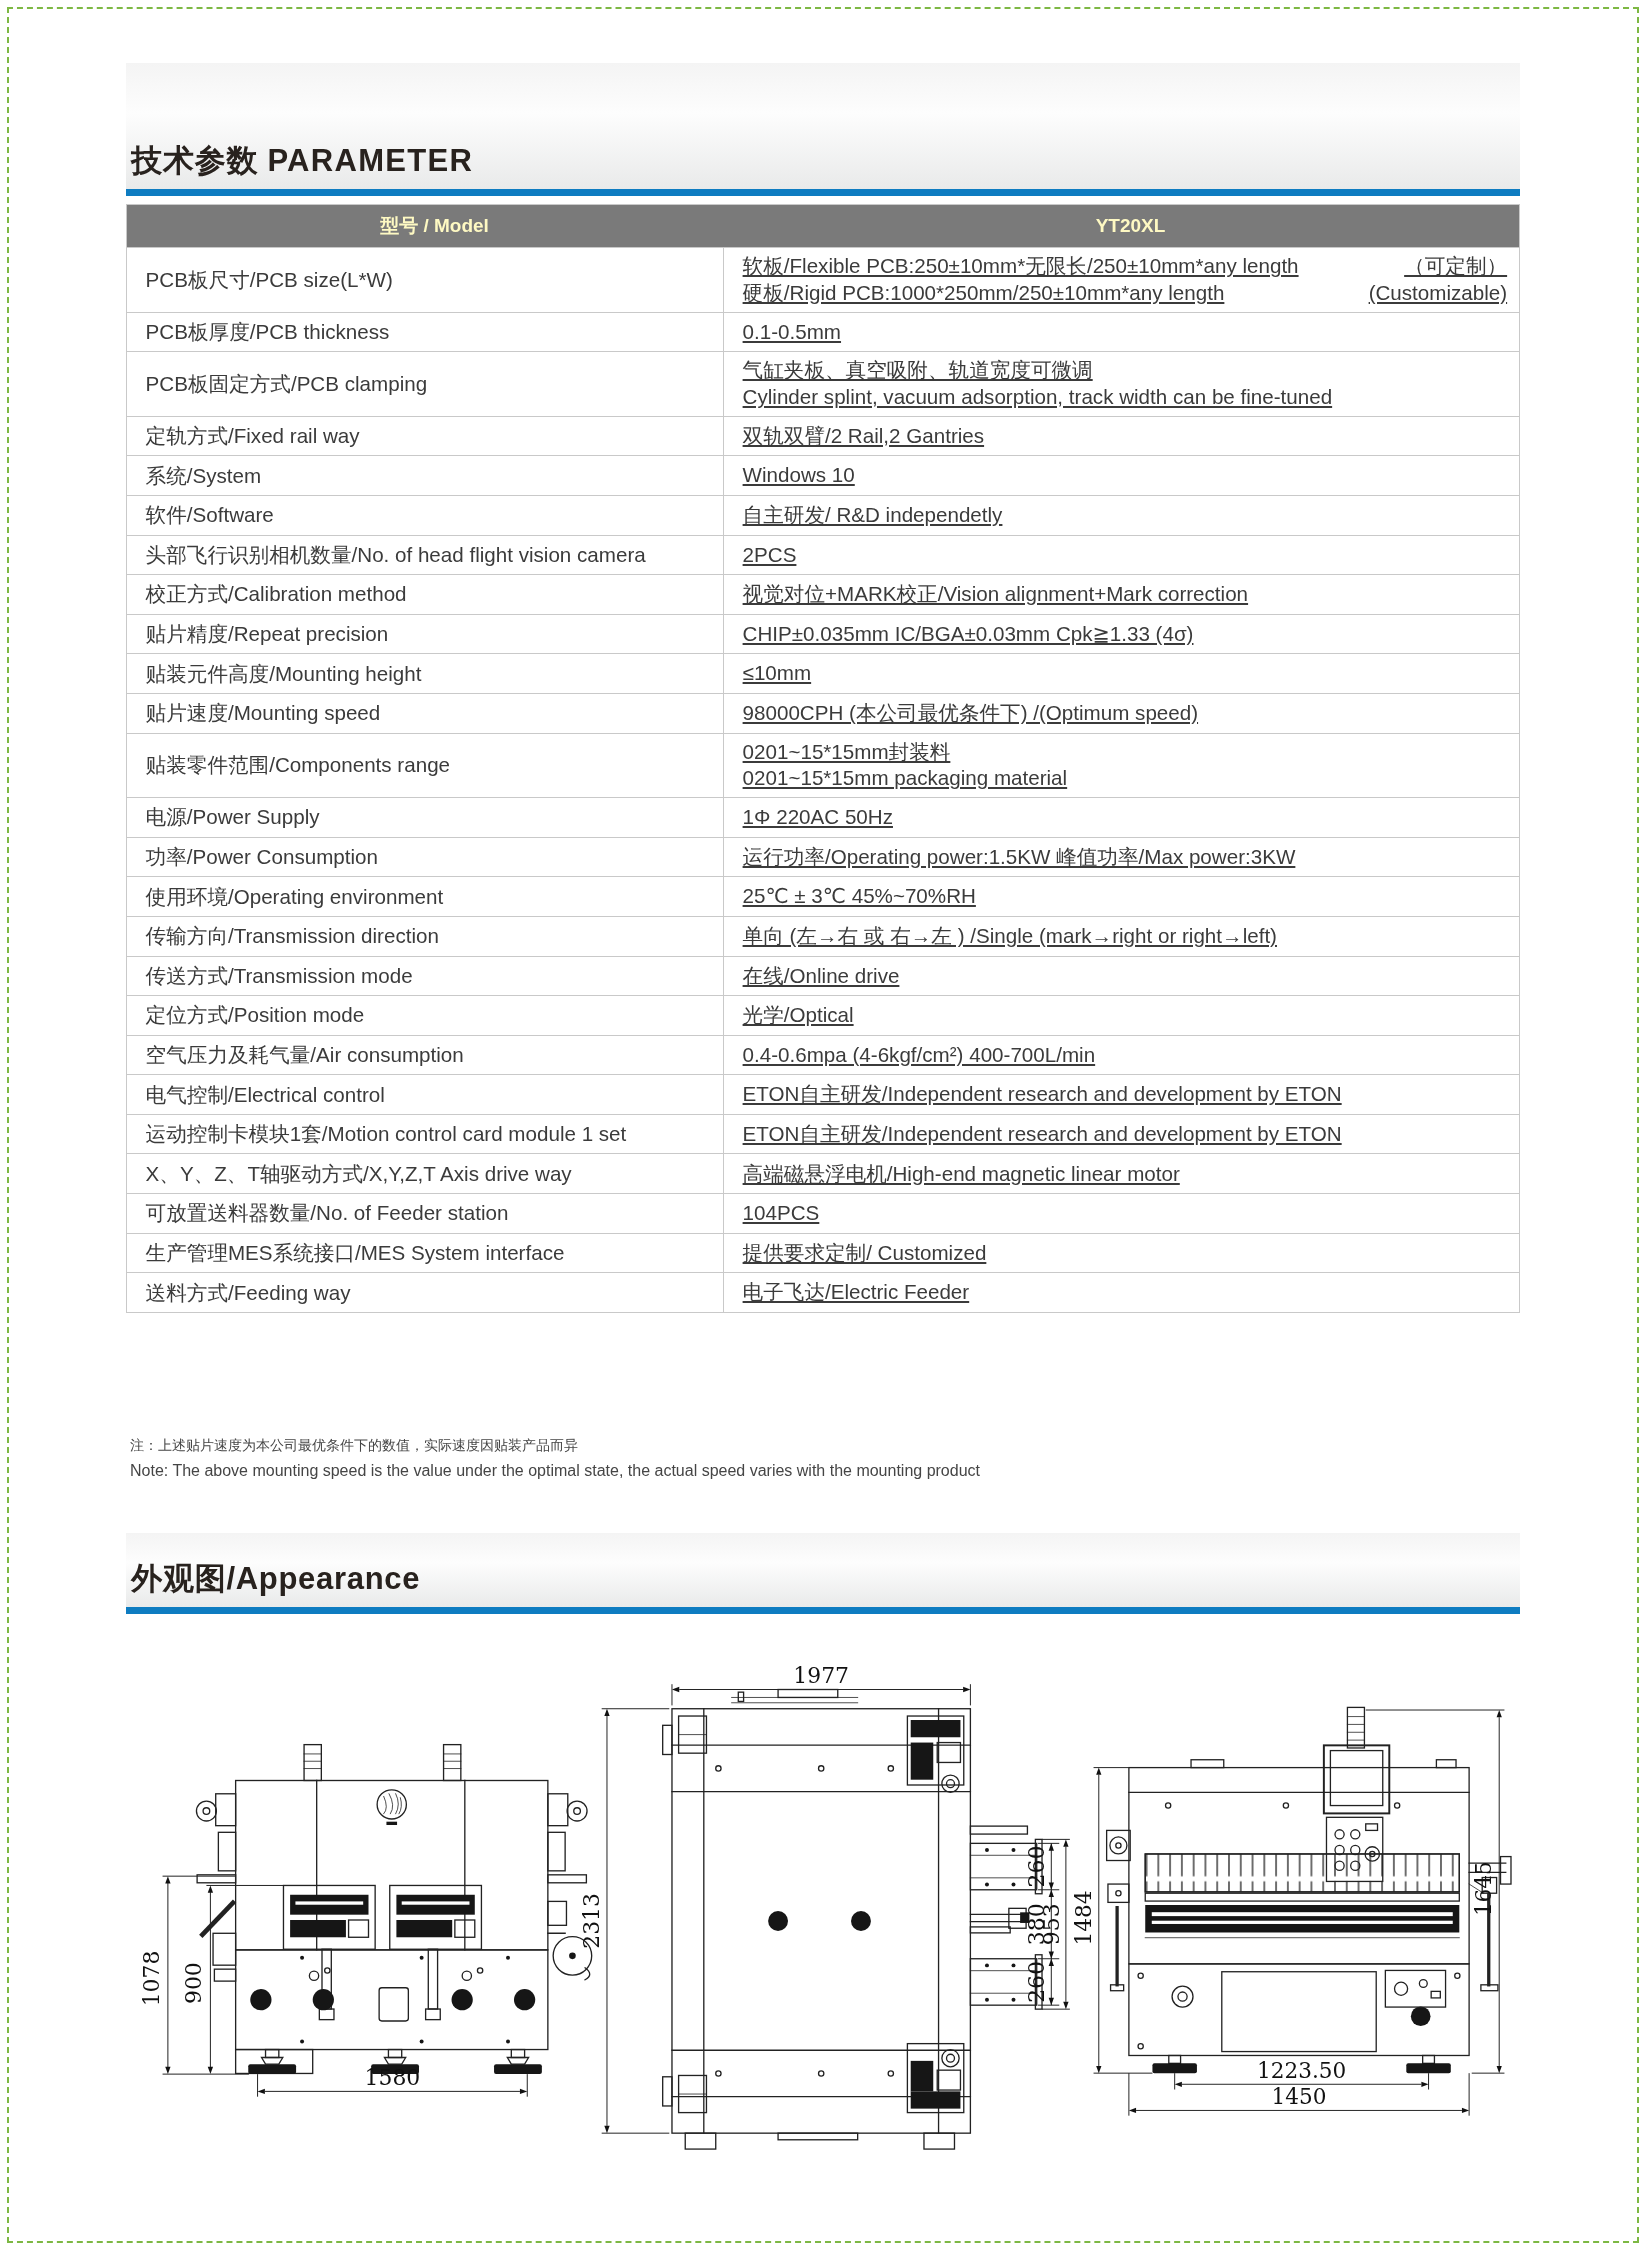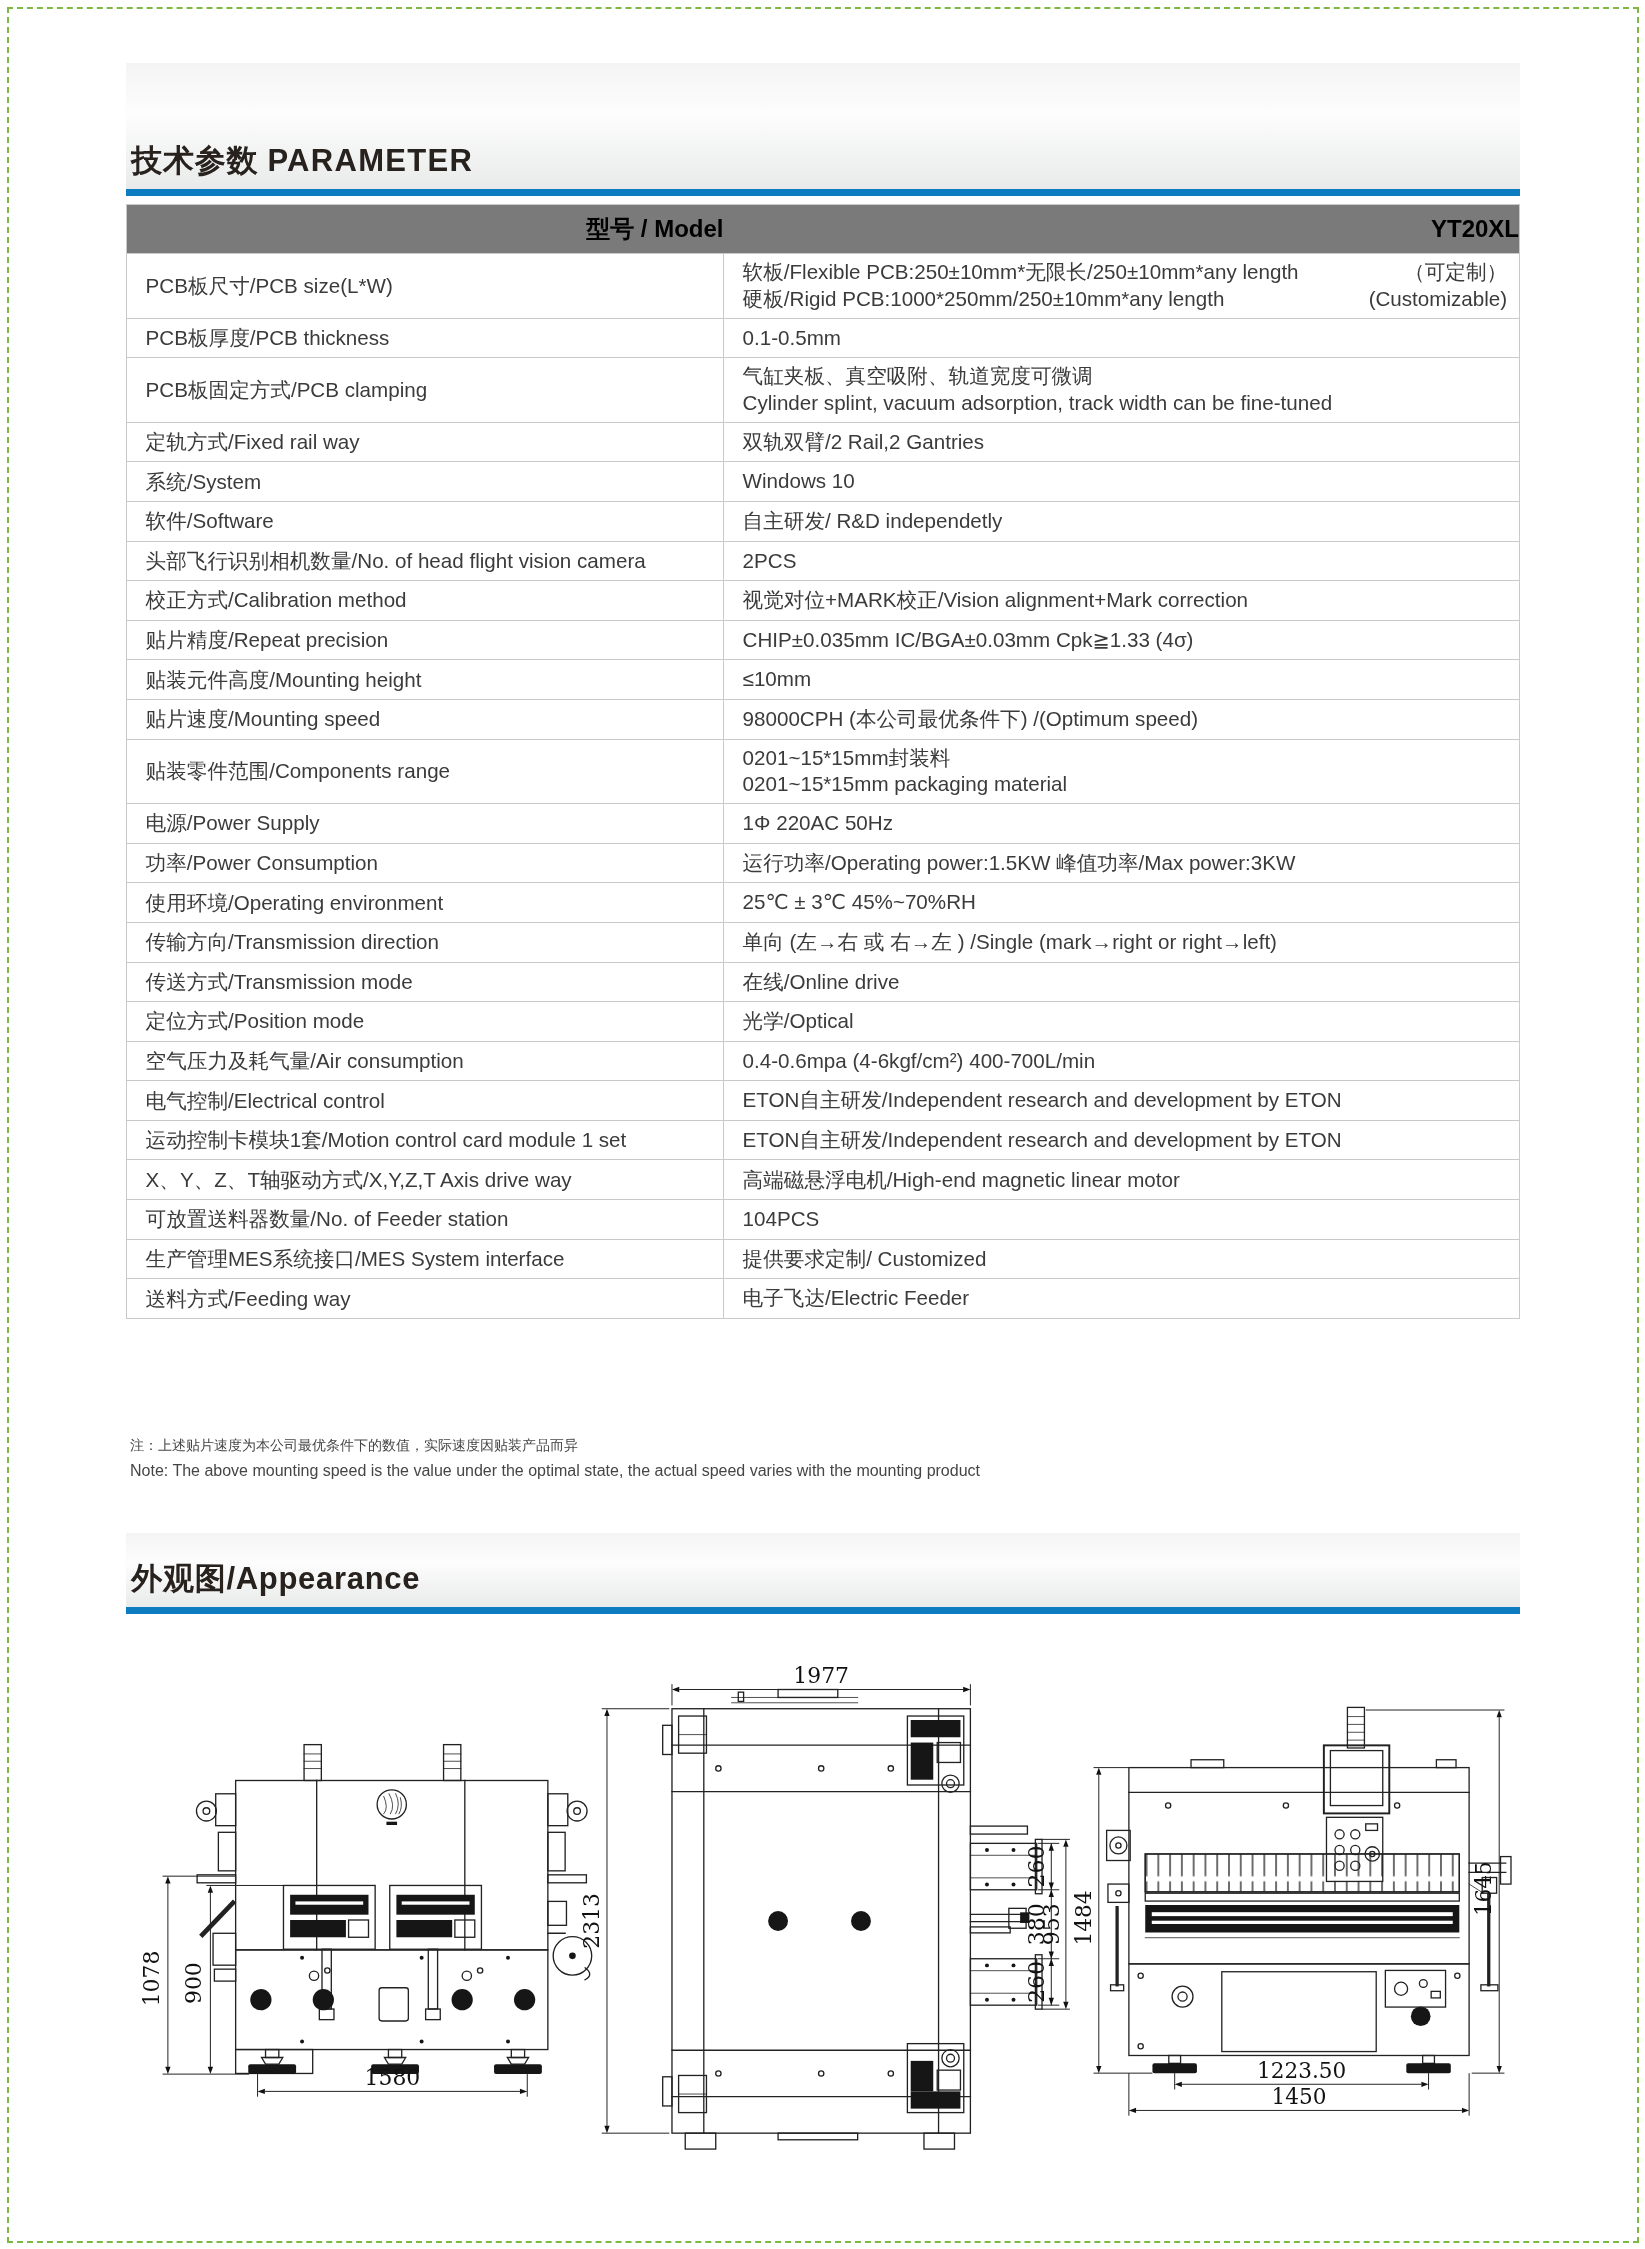--- a/index.html
+++ b/index.html
@@ -11,25 +11,25 @@
         background:linear-gradient(180deg,#f4f4f4 0%,#fdfdfd 40%,#e9eaea 100%);}
   .band1{top:63px;height:126px;}
   .band2{top:1533px;height:74px;}
   .band h1,.band h2{position:absolute;left:5.3px;bottom:6.6px;margin:0;color:#28221e;
         font-size:31px;font-weight:700;letter-spacing:0.7px;}
   .band h1 .en{font-weight:600;letter-spacing:1.3px;}
   .blueline{position:absolute;left:126px;width:1394px;height:6.6px;background:#0e7cc1;}
   table.spec{position:absolute;left:126px;top:204px;width:1394px;border-collapse:collapse;
         table-layout:fixed;border:1.3px solid #c9c9c9;}
   table.spec col.c1{width:597px;}
-  table.spec thead th{background:#7a7a7a;color:#000000;font-size:24px;font-weight:700;
-        text-align:right;padding:8px 0 8px 18.6px;height:25px;}
+  table.spec thead th{background:#7a7a7a;color:#fef9c3;font-size:19px;font-weight:700;
+        text-align:center;padding:8px 0 8px 18.6px;height:25px;}
   table.spec td{border:1.3px solid #c9c9c9;vertical-align:middle;
         font-size:20.6px;padding:5.3px 6.6px 5.3px 18.6px;}
-  .vline{display:flex;align-items:flex-start;min-height:26.5px;line-height:26.5px;}
+  .vline{display:flex;align-items:flex-start;min-height:26.5px;line-height:26.5px;text-decoration:underline;}
   .vright{margin-left:auto;padding-right:5.3px;}
   .note{position:absolute;left:130px;margin:0;color:#454545;}
   .note.zh{top:1437px;font-size:14px;}
   .note.en{top:1462px;font-size:16px;}
   svg.draw{position:absolute;}
   g.art{fill:none;stroke:#222;stroke-width:2px;stroke-linecap:square;}
   .s1{stroke-width:1.2px;} .s3{stroke-width:3px;} .s5{stroke-width:5px;} .s6{stroke-width:7px;}
   .fd{fill:#161616;stroke:none;}
   .wt{fill:#ffffff;stroke:none;}
   .dln{stroke:#222;stroke-width:1.5px;fill:none;}

